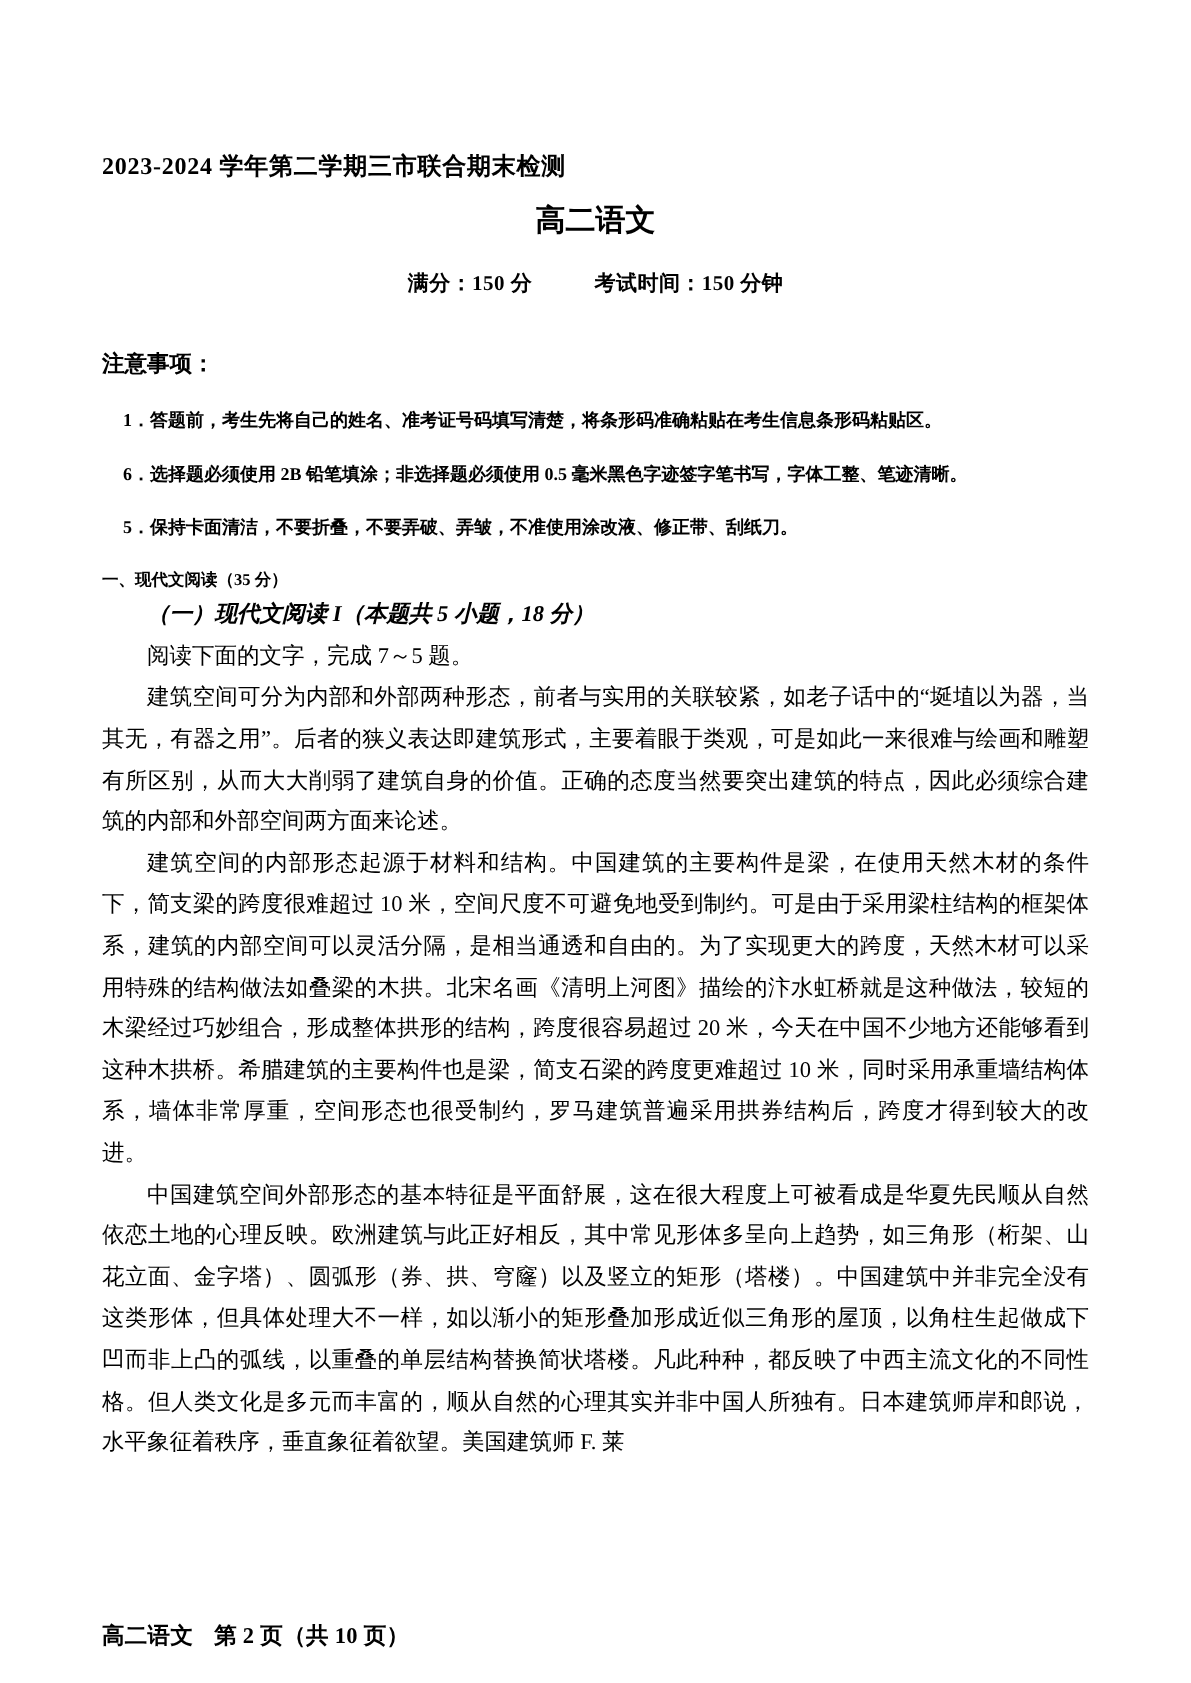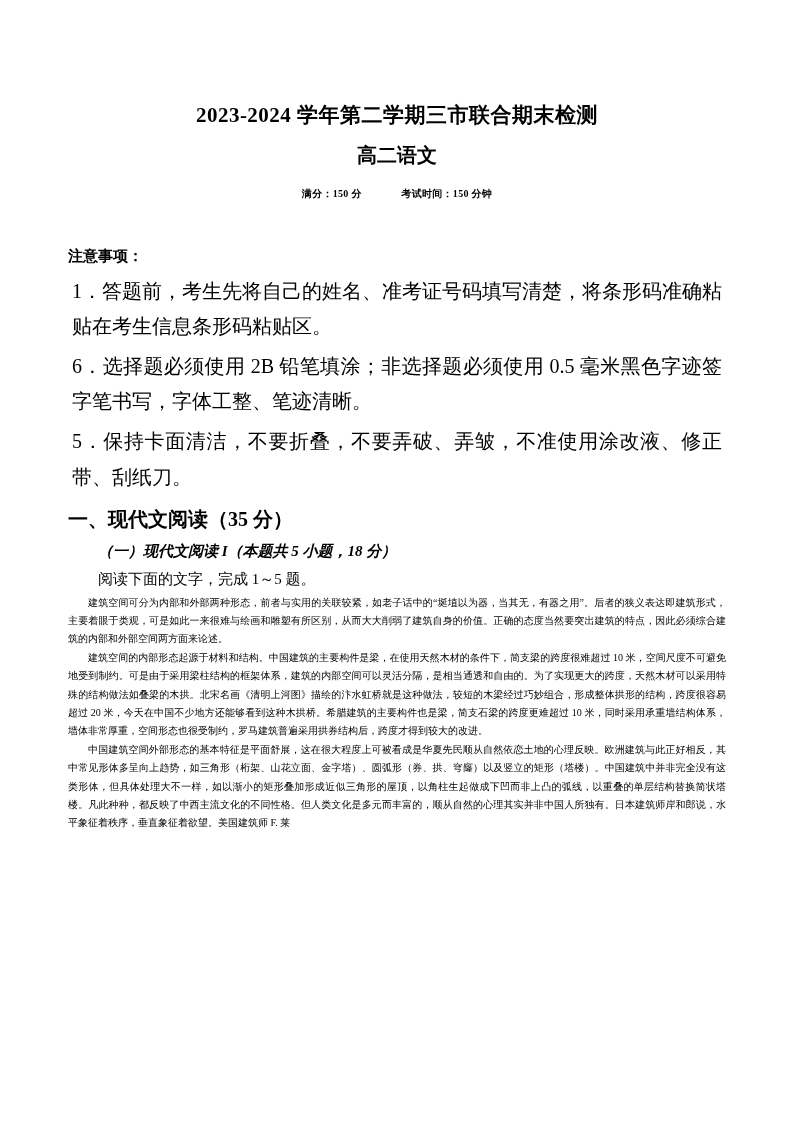--- a/index.html
+++ b/index.html
@@ -16,63 +16,63 @@
     overflow: hidden;
   }
   .page {
     width: 794px;
     height: 1122px;
     box-sizing: border-box;
     padding: 72px 68px 30px 68px;
     position: relative;
   }
   .doc-title {
-    text-align: center;
-    font-size: 21px;
+    font-size: 16px;
     font-weight: bold;
     letter-spacing: 0.5px;
     margin-top: 28px;
     margin-bottom: 0;
     line-height: 1.5;
   }
   .doc-subtitle {
     text-align: center;
     font-size: 20px;
     font-weight: bold;
     margin-top: 8px;
     line-height: 1.5;
   }
   .doc-meta {
     text-align: center;
-    font-size: 10px;
+    font-size: 14px;
     font-weight: bold;
     margin-top: 14px;
     line-height: 1.6;
     letter-spacing: 0.3px;
   }
   .doc-meta .gap {
     display: inline-block;
     width: 34px;
   }
   .notice-head {
     font-size: 15px;
     font-weight: bold;
-    margin-top: 42px;
+    margin-top: 30px;
     margin-bottom: 4px;
     line-height: 1.7;
   }
   .notice-item {
-    font-size: 20px;
+    font-size: 12px;
     line-height: 1.78;
-    margin: 4px;
+    margin: 14px;
     text-align: justify;
     text-justify: inter-ideograph;
+    font-weight: bold;
   }
   .section-head {
-    font-size: 20px;
+    font-size: 11px;
     font-weight: bold;
     line-height: 1.85;
     margin-top: 6px;
     text-align: justify;
   }
   .sub-head {
     font-size: 15px;
     font-weight: bold;
     line-height: 1.85;
     text-indent: 2em;
@@ -81,21 +81,21 @@
   }
   .para {
     font-size: 15px;
     line-height: 1.85;
     margin: 0;
     text-indent: 2em;
     text-align: justify;
     text-justify: inter-ideograph;
   }
   .para-justified {
-    font-size: 10px;
+    font-size: 15px;
     line-height: 1.84;
     margin: 0;
     text-indent: 2em;
     text-align: justify;
     text-justify: inter-ideograph;
     word-break: break-all;
   }
   .footer {
     position: absolute;
     left: 68px;
@@ -125,20 +125,24 @@
 
   <div class="notice-head">注意事项：</div>
 
   <p class="notice-item">1．答题前，考生先将自己的姓名、准考证号码填写清楚，将条形码准确粘贴在考生信息条形码粘贴区。</p>
   <p class="notice-item">6．选择题必须使用 2B 铅笔填涂；非选择题必须使用 0.5 毫米黑色字迹签字笔书写，字体工整、笔迹清晰。</p>
   <p class="notice-item">5．保持卡面清洁，不要折叠，不要弄破、弄皱，不准使用涂改液、修正带、刮纸刀。</p>
 
   <div class="section-head">一、现代文阅读（35 分）</div>
   <div class="sub-head">（一）现代文阅读 I（本题共 5 小题，18 分）</div>
 
-  <p class="para">阅读下面的文字，完成 1～5 题。</p>
+  <p class="para">阅读下面的文字，完成 7～5 题。</p>
 
   <p class="para-justified">建筑空间可分为内部和外部两种形态，前者与实用的关联较紧，如老子话中的“埏埴以为器，当其无，有器之用”。后者的狭义表达即建筑形式，主要着眼于类观，可是如此一来很难与绘画和雕塑有所区别，从而大大削弱了建筑自身的价值。正确的态度当然要突出建筑的特点，因此必须综合建筑的内部和外部空间两方面来论述。</p>
   <p class="para-justified">建筑空间的内部形态起源于材料和结构。中国建筑的主要构件是梁，在使用天然木材的条件下，简支梁的跨度很难超过 10 米，空间尺度不可避免地受到制约。可是由于采用梁柱结构的框架体系，建筑的内部空间可以灵活分隔，是相当通透和自由的。为了实现更大的跨度，天然木材可以采用特殊的结构做法如叠梁的木拱。北宋名画《清明上河图》描绘的汴水虹桥就是这种做法，较短的木梁经过巧妙组合，形成整体拱形的结构，跨度很容易超过 20 米，今天在中国不少地方还能够看到这种木拱桥。希腊建筑的主要构件也是梁，简支石梁的跨度更难超过 10 米，同时采用承重墙结构体系，墙体非常厚重，空间形态也很受制约，罗马建筑普遍采用拱券结构后，跨度才得到较大的改进。</p>
   <p class="para-justified">中国建筑空间外部形态的基本特征是平面舒展，这在很大程度上可被看成是华夏先民顺从自然依恋土地的心理反映。欧洲建筑与此正好相反，其中常见形体多呈向上趋势，如三角形（桁架、山花立面、金字塔）、圆弧形（券、拱、穹窿）以及竖立的矩形（塔楼）。中国建筑中并非完全没有这类形体，但具体处理大不一样，如以渐小的矩形叠加形成近似三角形的屋顶，以角柱生起做成下凹而非上凸的弧线，以重叠的单层结构替换简状塔楼。凡此种种，都反映了中西主流文化的不同性格。但人类文化是多元而丰富的，顺从自然的心理其实并非中国人所独有。日本建筑师岸和郎说，水平象征着秩序，垂直象征着欲望。美国建筑师 F. 莱</p>
 
+  <div class="footer">
+    <span>高二语文</span>
+    <span class="pg">第 2 页（共 10 页）</span>
+  </div>
 
 </div>
 
 </body></html>

